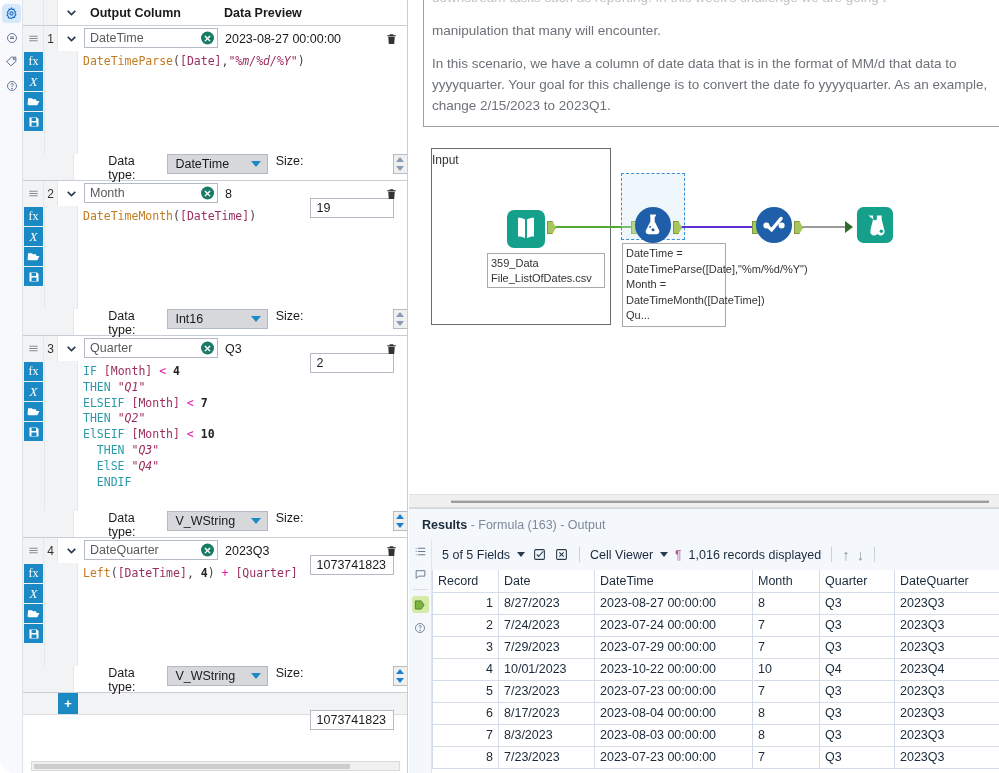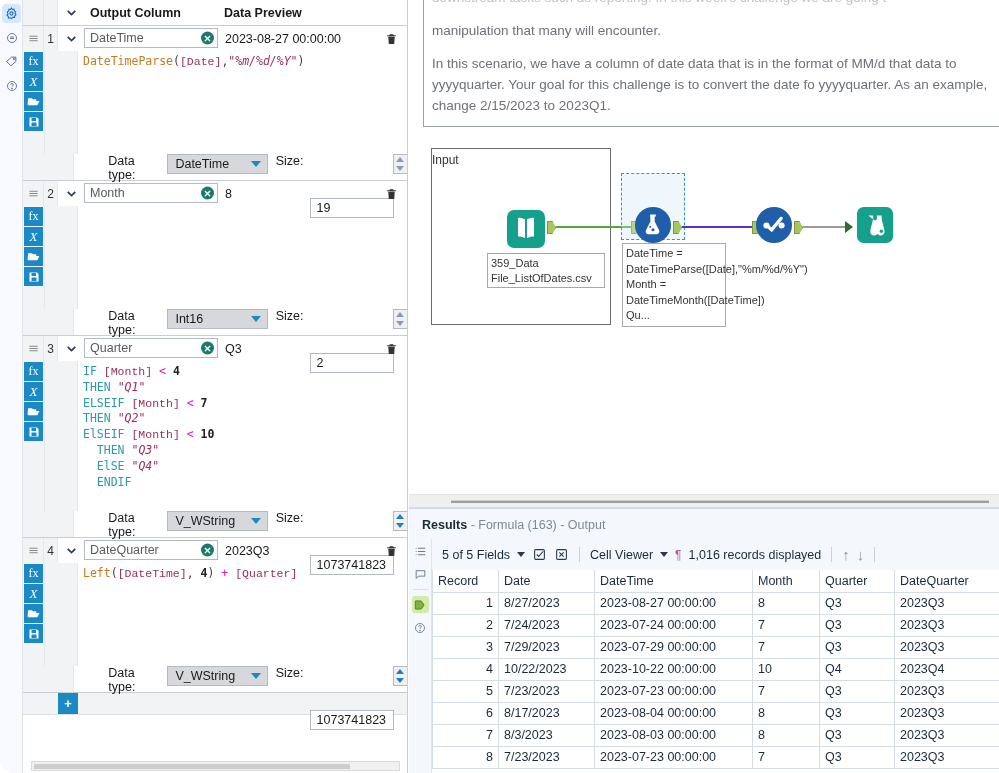--- a/index.html
+++ b/index.html
@@ -95,21 +95,21 @@
   .fbtn.vx { font-family: "Liberation Serif", serif; font-style: italic; font-size: 13px; }
   .fbtn svg { display:block; }
   .lgutter { width: 33px; background: #f2f3f5; border-right: 1px solid #e4e7ec; }
   .expr {
     flex: 1; padding: 3px 0 0 5px;
     font-family: "DejaVu Sans Mono", monospace; font-size: 11.5px;
     line-height: 15.8px; white-space: pre; color: #c47b1f;
   }
   .expr .fn   { color: #c47b1f; text-align: center; }
   .expr .kw   { color: #2b9aa8; }
-  .expr .fld  { color: #9b2d5e; font-family: Liberation Mono, monospace; }
+  .expr .fld  { color: #9b2d5e; }
   .expr .str  { color: #9b2d5e; font-style: italic; }
   .expr .num  { color: #222; font-weight: bold; }
   .expr .op   { color: #e219a6; }
   .expr .punct{ color: #444; }
 
   .frow2 {
     display: flex; align-items: flex-start; height: 26px;
     background: #ffffff; padding-left: 0;
   }
   .frow2 .lg { width: 55px; background: #f2f3f5; height: 26px; border-right:1px solid #e4e7ec;}
@@ -395,20 +395,21 @@
                 </div>
                 <div class="fbtn">
                   <svg width="12" height="12" viewBox="0 0 24 24" fill="#fff">
                     <path d="M3 3h15l3 3v15H3z"></path>
                     <rect x="7" y="4" width="9" height="6" fill="#1b8ac4"></rect>
                     <rect x="7" y="13" width="10" height="7" fill="#1b8ac4"></rect>
                   </svg>
                 </div>
               </div>
               <div class="lgutter"></div>
+              <div class="expr"><span class="fn">DateTimeMonth</span><span class="punct">(</span><span class="fld">[DateTime]</span><span class="punct">)</span></div>
             </div>
             <div class="frow2">
               <div class="lg"></div>
               <span class="dtlabel">Data type:</span>
               <div class="dtsel">
                 <span>Int16</span>
                 <span class="tri"></span>
               </div>
               <span class="szlabel">Size:</span>
               <div class="szbox">
@@ -725,21 +726,21 @@
             <tr>
               <td class="col-rec num">3</td>
               <td class="col-date">7/29/2023</td>
               <td class="col-dtm">2023-07-29 00:00:00</td>
               <td class="col-mon">7</td>
               <td class="col-qtr">Q3</td>
               <td class="col-dq">2023Q3</td>
             </tr>
             <tr>
               <td class="col-rec num">4</td>
-              <td class="col-date">10/22/2023</td>
+              <td class="col-date">10/01/2023</td>
               <td class="col-dtm">2023-10-22 00:00:00</td>
               <td class="col-mon">10</td>
               <td class="col-qtr">Q4</td>
               <td class="col-dq">2023Q4</td>
             </tr>
             <tr>
               <td class="col-rec num">5</td>
               <td class="col-date">7/23/2023</td>
               <td class="col-dtm">2023-07-23 00:00:00</td>
               <td class="col-mon">7</td>

